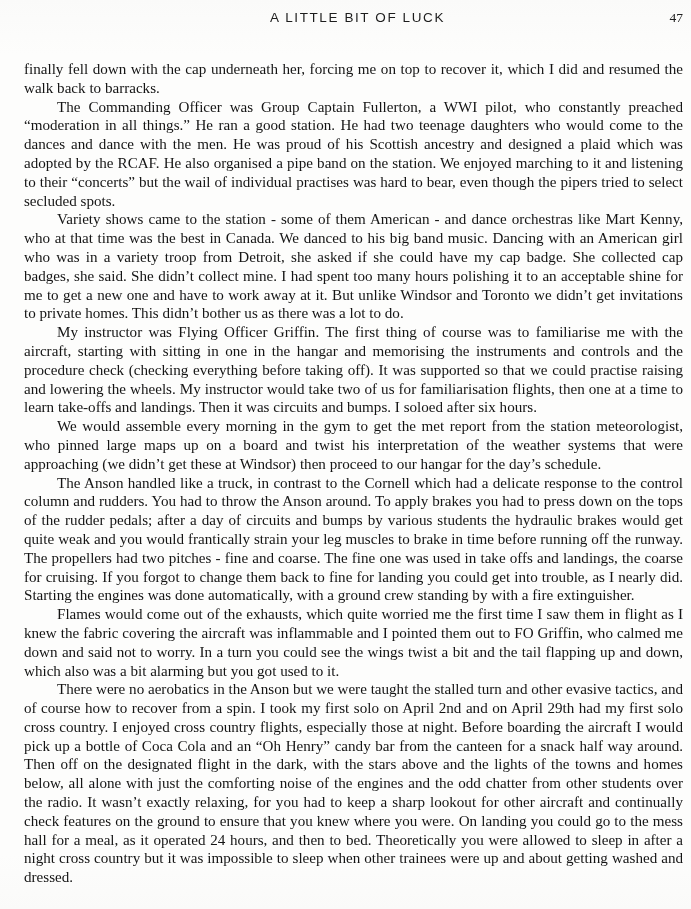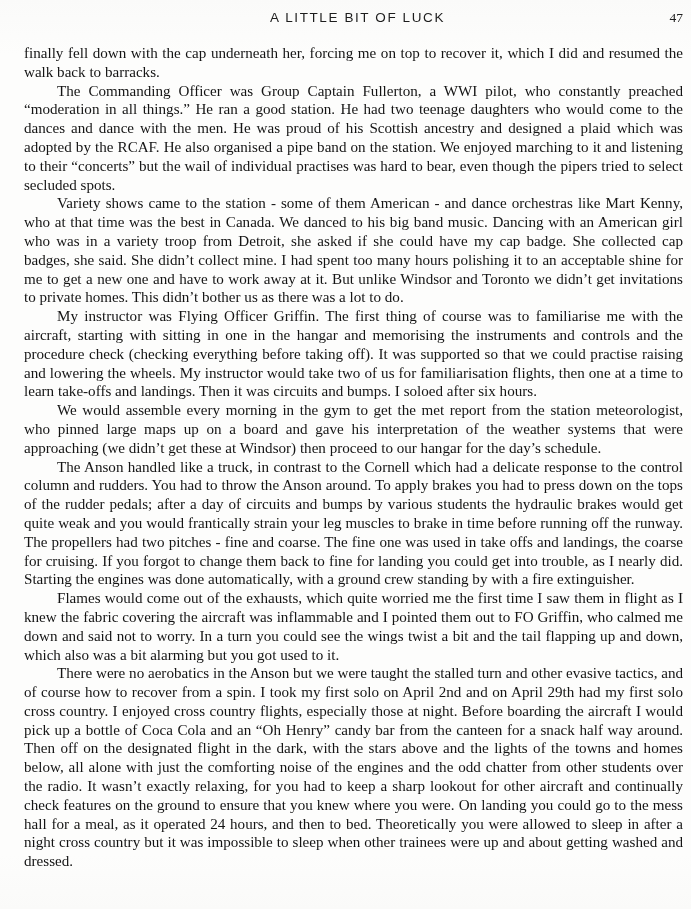--- a/index.html
+++ b/index.html
@@ -36,21 +36,21 @@
   .page-number {
     position: absolute;
     top: 2px;
     right: 0px;
     font-family: "Liberation Serif", serif;
     font-size: 13.5px;
     color: #1d1d1d;
   }
   .page-body {
     position: absolute;
-    top: 44px;
+    top: 60px;
     left: 24px;
     width: 659px;
     font-family: "Liberation Serif", serif;
     font-size: 15.1px;
     line-height: 18.8px;
     text-align: justify;
     color: #141414;
   }
   .page-body p {
     margin: 0;
@@ -69,19 +69,19 @@
   <div class="page-header">
     <span class="running-title">A LITTLE BIT OF LUCK</span>
     <span class="page-number">47</span>
   </div>
 
   <div class="page-body">
     <p class="no-indent">finally fell down with the cap underneath her, forcing me on top to recover it, which I did and resumed the walk back to barracks.</p>
     <p>The Commanding Officer was Group Captain Fullerton, a WWI pilot, who constantly preached “moderation in all things.” He ran a good station. He had two teenage daughters who would come to the dances and dance with the men. He was proud of his Scottish ancestry and designed a plaid which was adopted by the RCAF. He also organised a pipe band on the station. We enjoyed marching to it and listening to their “concerts” but the wail of individual practises was hard to bear, even though the pipers tried to select secluded spots.</p>
     <p>Variety shows came to the station - some of them American - and dance orchestras like Mart Kenny, who at that time was the best in Canada. We danced to his big band music. Dancing with an American girl who was in a variety troop from Detroit, she asked if she could have my cap badge. She collected cap badges, she said. She didn’t collect mine. I had spent too many hours polishing it to an acceptable shine for me to get a new one and have to work away at it. But unlike Windsor and Toronto we didn’t get invitations to private homes. This didn’t bother us as there was a lot to do.</p>
     <p>My instructor was Flying Officer Griffin. The first thing of course was to familiarise me with the aircraft, starting with sitting in one in the hangar and memorising the instruments and controls and the procedure check (checking everything before taking off). It was supported so that we could practise raising and lowering the wheels. My instructor would take two of us for familiarisation flights, then one at a time to learn take-offs and landings. Then it was circuits and bumps. I soloed after six hours.</p>
-    <p>We would assemble every morning in the gym to get the met report from the station meteorologist, who pinned large maps up on a board and gave his interpretation of the weather systems that were approaching (we didn’t get these at Windsor) then proceed to our hangar for the day’s schedule.</p>
+    <p>We would assemble every morning in the gym to get the met report from the station meteorologist, who pinned large maps up on a board and twist his interpretation of the weather systems that were approaching (we didn’t get these at Windsor) then proceed to our hangar for the day’s schedule.</p>
     <p>The Anson handled like a truck, in contrast to the Cornell which had a delicate response to the control column and rudders. You had to throw the Anson around. To apply brakes you had to press down on the tops of the rudder pedals; after a day of circuits and bumps by various students the hydraulic brakes would get quite weak and you would frantically strain your leg muscles to brake in time before running off the runway. The propellers had two pitches - fine and coarse. The fine one was used in take offs and landings, the coarse for cruising. If you forgot to change them back to fine for landing you could get into trouble, as I nearly did. Starting the engines was done automatically, with a ground crew standing by with a fire extinguisher.</p>
     <p>Flames would come out of the exhausts, which quite worried me the first time I saw them in flight as I knew the fabric covering the aircraft was inflammable and I pointed them out to FO Griffin, who calmed me down and said not to worry. In a turn you could see the wings twist a bit and the tail flapping up and down, which also was a bit alarming but you got used to it.</p>
     <p>There were no aerobatics in the Anson but we were taught the stalled turn and other evasive tactics, and of course how to recover from a spin. I took my first solo on April 2nd and on April 29th had my first solo cross country. I enjoyed cross country flights, especially those at night. Before boarding the aircraft I would pick up a bottle of Coca Cola and an “Oh Henry” candy bar from the canteen for a snack half way around. Then off on the designated flight in the dark, with the stars above and the lights of the towns and homes below, all alone with just the comforting noise of the engines and the odd chatter from other students over the radio. It wasn’t exactly relaxing, for you had to keep a sharp lookout for other aircraft and continually check features on the ground to ensure that you knew where you were. On landing you could go to the mess hall for a meal, as it operated 24 hours, and then to bed. Theoretically you were allowed to sleep in after a night cross country but it was impossible to sleep when other trainees were up and about getting washed and dressed.</p>
   </div>
 
 </div>
 
 </body></html>

